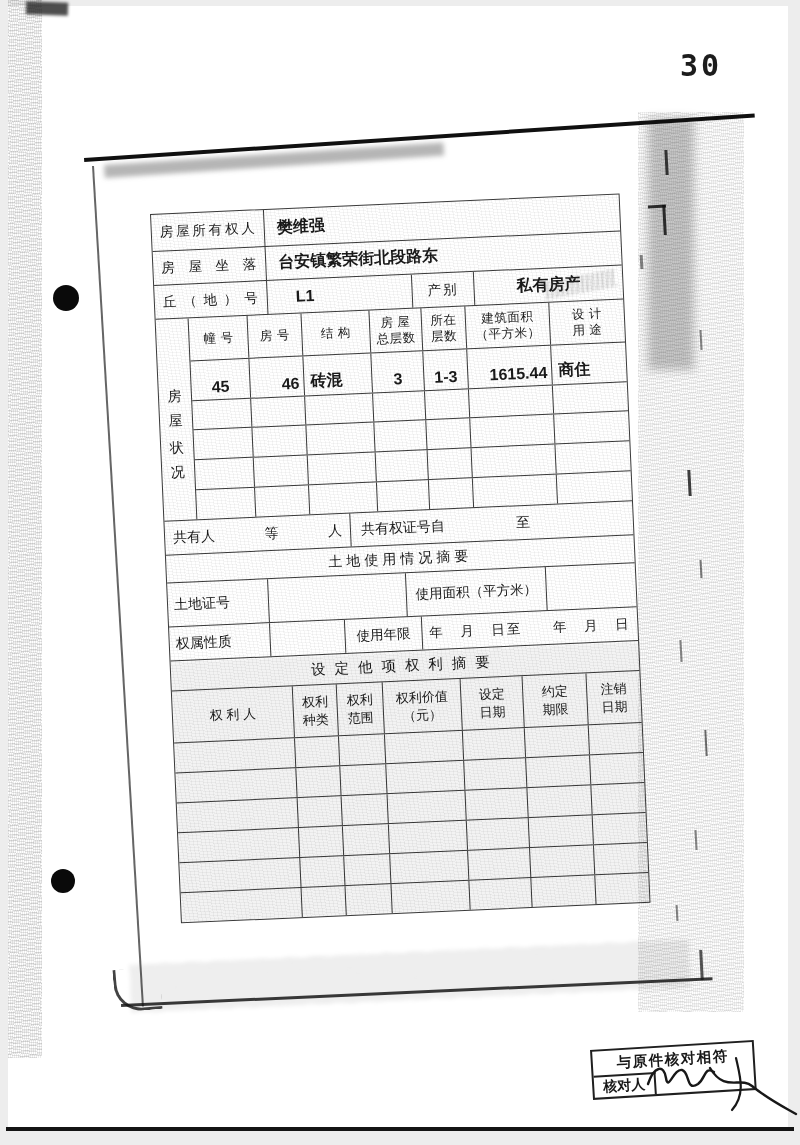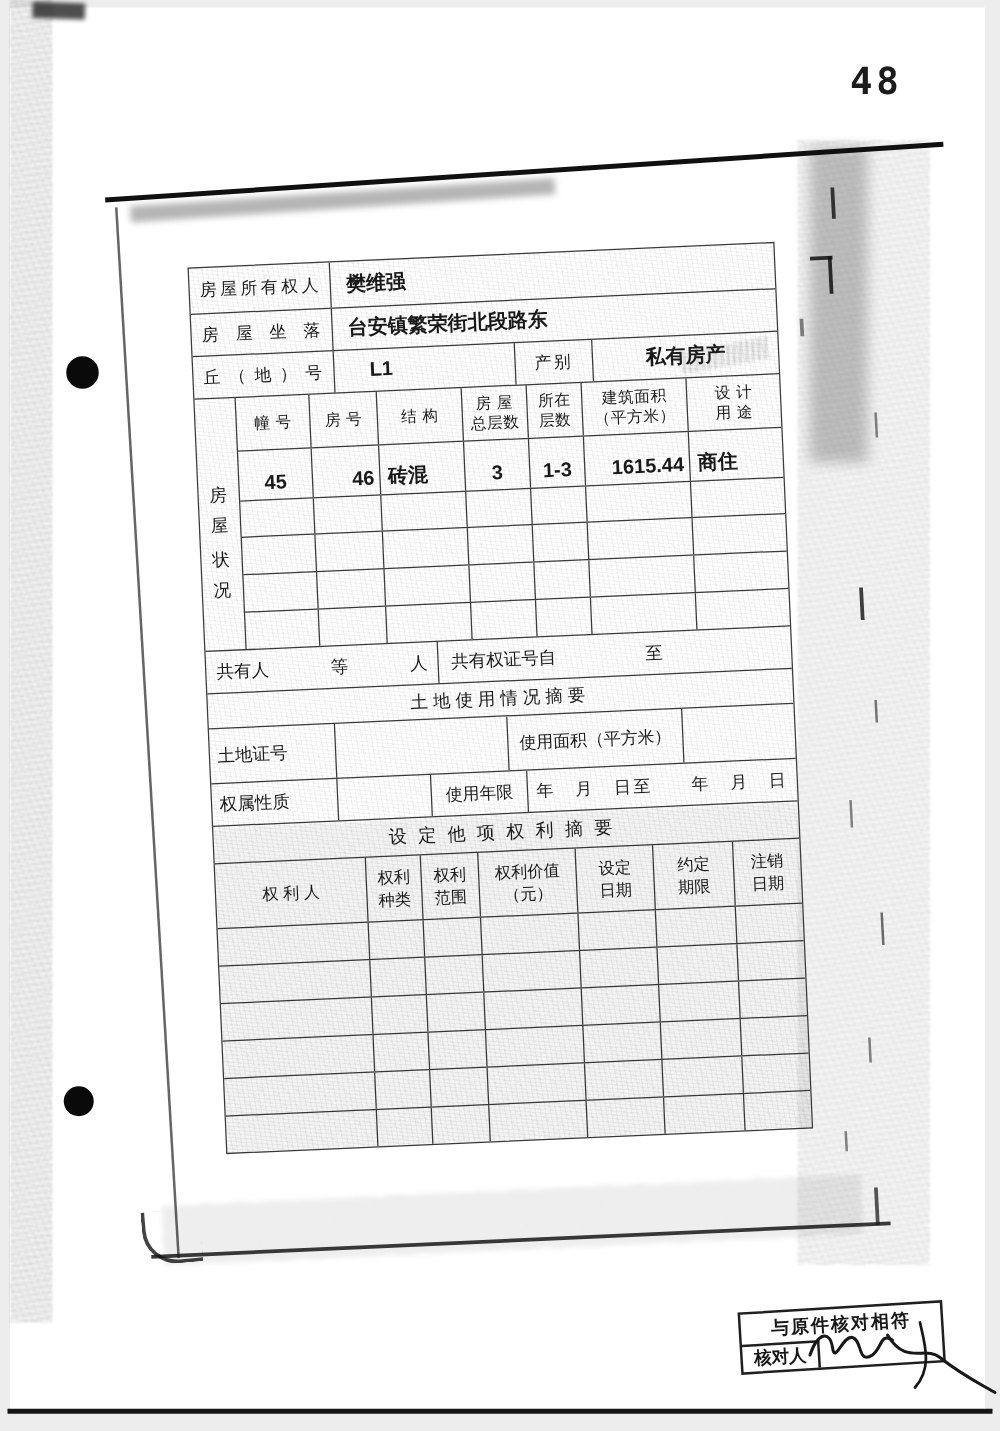--- a/index.html
+++ b/index.html
@@ -171,21 +171,21 @@
 <div class="abs sheet-top-edge"></div>
 <div class="abs sheet-top-shadow"></div>
 <div class="abs sheet-left-edge"></div>
 <div class="abs sheet-bottom-edge"></div>
 <div class="abs sheet-corner"></div>
 <div class="abs noise noise-bottom-sheet"></div>
 
 <div class="abs punch punch1"></div>
 <div class="abs punch punch2"></div>
 
-<div class="abs pageno">48</div>
+<div class="abs pageno">30</div>
 
 <div class="abs doc">
 
   <div class="row h36">
     <div class="cell lblcell">
         <span class="spread">房屋所有权人</span>
       </div>
     <div class="cell val" style="flex:1;padding-left:12px;">
         <span>樊维强</span>
       </div>

